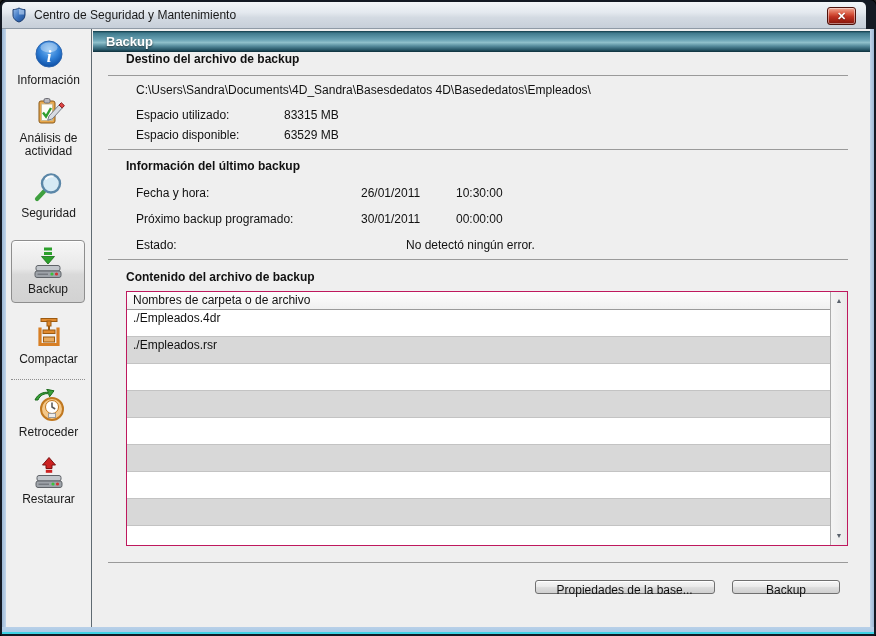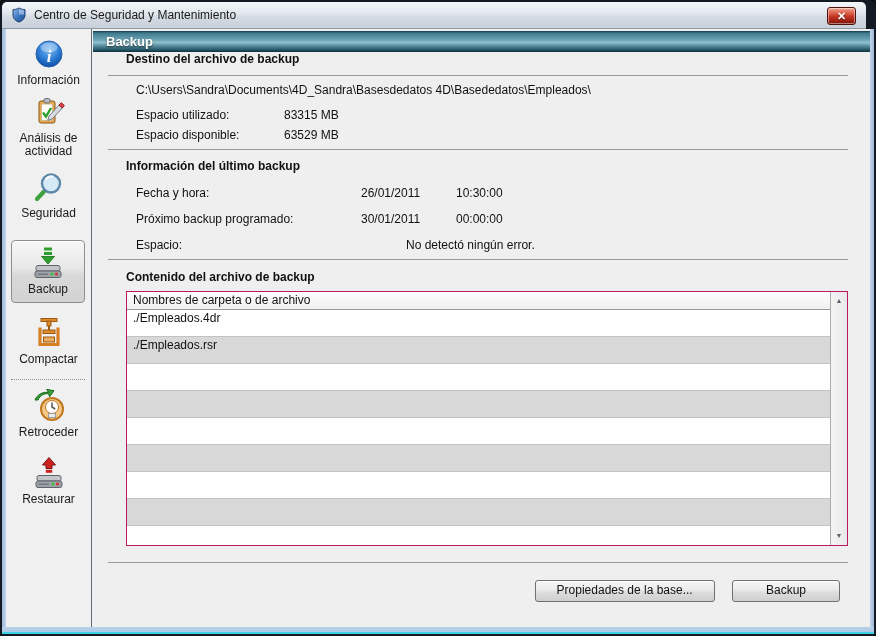--- a/index.html
+++ b/index.html
@@ -93,21 +93,21 @@
   .lrow.white { background:#fff; }
   .vscroll { position:absolute; top:0; right:0; bottom:0; width:17px;
           background:linear-gradient(90deg,#f4f4f4,#e9e9e9); border-left:1px solid #ababab; }
   .sb-btn { position:absolute; left:0; width:16px; height:16px; text-align:center;
           font-size:7px; color:#58606a; line-height:16px; cursor:pointer; }
   .sb-up { top:1px; } .sb-dn { bottom:1px; }
 
   
   .btn-row { margin-top:17px; text-align:right; padding-right:30px; }
   .btn {
-    display:inline-block; height:22px; line-height:19px; text-align:center;
+    display:inline-block; height:14px; line-height:19px; text-align:center;
     border:1px solid #707070; border-radius:3px; font-size:12px; color:#111; cursor:pointer;
     background:linear-gradient(180deg,#f5f5f5 0%,#ebebeb 45%,#dddddd 55%,#cfcfcf 100%);
     box-shadow:inset 0 1px 0 #fff;
   }
   .btn-props { width:180px; margin-right:14px; }
   .btn-backup { width:108px; }
 </style>
 </head>
 <body>
 
@@ -256,21 +256,21 @@
           <span>Fecha y hora:</span>
           <span>26/01/2011</span>
           <span>10:30:00</span>
         </div>
         <div class="dt dt2">
           <span>Próximo backup programado:</span>
           <span>30/01/2011</span>
           <span>00:00:00</span>
         </div>
         <div class="st">
-          <span>Espacio:</span>
+          <span>Estado:</span>
           <span>No detectó ningún error.</span>
         </div>
 
         <hr class="rule r3">
         <div class="sec-title t3">Contenido del archivo de backup</div>
 
         <div class="list">
           <div class="list-header">Nombres de carpeta o de archivo</div>
           <div class="lrow white">./Empleados.4dr</div>
           <div class="lrow gray">./Empleados.rsr</div>

